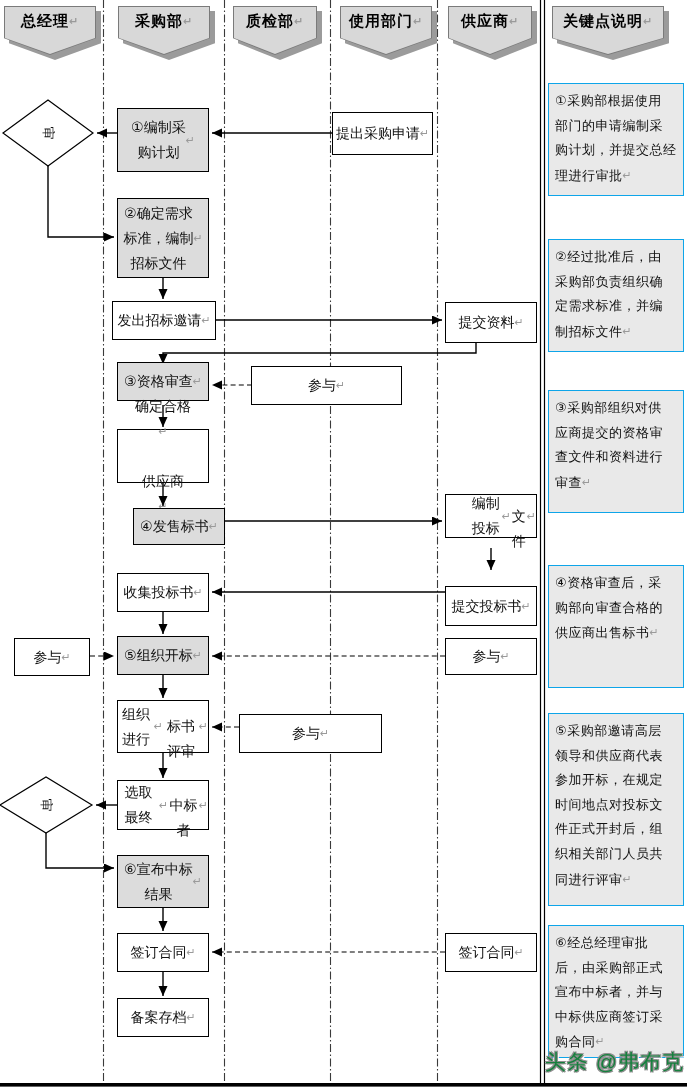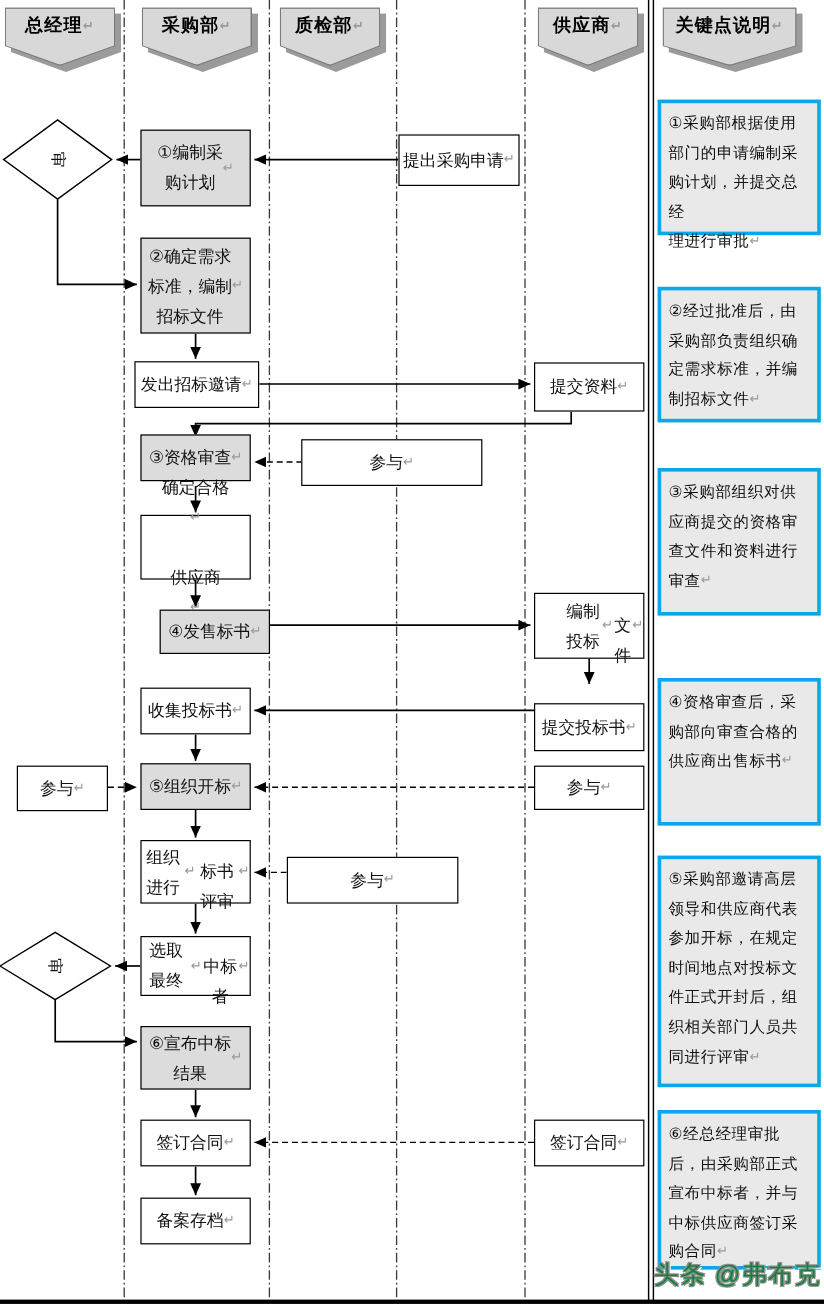--- a/index.html
+++ b/index.html
@@ -38,21 +38,21 @@
   .banner .bord{left:0;top:0;right:0;bottom:0;background:var(--banner-border);}
   .banner .fill{left:1px;top:1px;right:1px;bottom:1px;background:var(--banner-fill);}
   .banner .lbl{
     position:absolute;left:0;right:0;top:6px;text-align:center;z-index:2;
     font-size:15px;font-weight:bold;color:#000;letter-spacing:1px;
   }
 
   
   .keynote{
     position:absolute;left:548px;width:136px;z-index:3;
-    background:var(--keynote-bg);border:3px solid #0ea5e9;color:#111;
+    background:var(--keynote-bg);border:1px solid #0ea5e9;color:#111;
     padding:5px 5px 0 6px;font-size:13px;letter-spacing:.5px;
     line-height:24.6px;white-space:pre-line;text-align:left;
   }
 
   .watermark{
     position:absolute;right:3px;top:1048px;z-index:5;
     font-size:21px;font-weight:normal;letter-spacing:1px;color:#15803d;
     text-shadow:-1px -1px 0 #8f8f8f,1px -1px 0 #8f8f8f,-1px 1px 0 #8f8f8f,1px 1px 0 #8f8f8f,2px 2px 0 #ffffff;
   }
 </style>
@@ -127,20 +127,26 @@
     <div class="shadow"></div>
     <div class="bord"></div>
     <div class="fill"></div>
     <div class="lbl">总经理<span class="ret">↵</span></div>
   </div>
   <div class="banner" style="left:233px;width:84px;">
     <div class="shadow"></div>
     <div class="bord"></div>
     <div class="fill"></div>
     <div class="lbl">质检部<span class="ret">↵</span></div>
+  </div>
+  <div class="banner" style="left:340px;width:92px;">
+    <div class="shadow"></div>
+    <div class="bord"></div>
+    <div class="fill"></div>
+    <div class="lbl">使用部门<span class="ret">↵</span></div>
   </div>
   <div class="banner" style="left:448px;width:84px;">
     <div class="shadow"></div>
     <div class="bord"></div>
     <div class="fill"></div>
 
     <div class="lbl">供应商<span class="ret">↵</span></div>
   </div>
   <div class="banner" style="left:552px;width:112px;">
     <div class="shadow"></div>
@@ -173,21 +179,21 @@
   <div class="node" style="left:117px;top:933px;width:92px;height:39px;">签订合同<span class="ret">↵</span></div>
   <div class="node" style="left:117px;top:998px;width:92px;height:39px;">备案存档<span class="ret">↵</span></div>
 
   <div class="node" style="left:14px;top:638px;width:76px;height:38px;">参与<span class="ret">↵</span></div>
 
   <div class="node" style="left:332px;top:112px;width:101px;height:43px;">提出采购申请<span class="ret">↵</span></div>
   <div class="node" style="left:251px;top:366px;width:151px;height:39px;">参与<span class="ret">↵</span></div>
   <div class="node" style="left:239px;top:714px;width:143px;height:39px;">参与<span class="ret">↵</span></div>
 
   <div class="node" style="left:445px;top:302px;width:92px;height:41px;">提交资料<span class="ret">↵</span></div>
-  <div class="node" style="left:445px;top:494px;width:92px;height:55px;padding-left:24px;">编制投标<span class="ret">↵</span>
+  <div class="node" style="left:445px;top:494px;width:92px;height:44px;padding-left:24px;">编制投标<span class="ret">↵</span>
 文件<span class="ret">↵</span></div>
   <div class="node" style="left:445px;top:572px;width:92px;height:40px;margin-top:14px;">提交投标书<span class="ret">↵</span></div>
   <div class="node" style="left:445px;top:638px;width:92px;height:37px;">参与<span class="ret">↵</span></div>
   <div class="node" style="left:445px;top:933px;width:92px;height:39px;">签订合同<span class="ret">↵</span></div>
 
   <div class="keynote" style="top:83px;height:113px;">①采购部根据使用
 部门的申请编制采
 购计划，并提交总经
 理进行审批<span class="ret">↵</span></div>
   <div class="keynote" style="top:239px;height:113px;">②经过批准后，由

